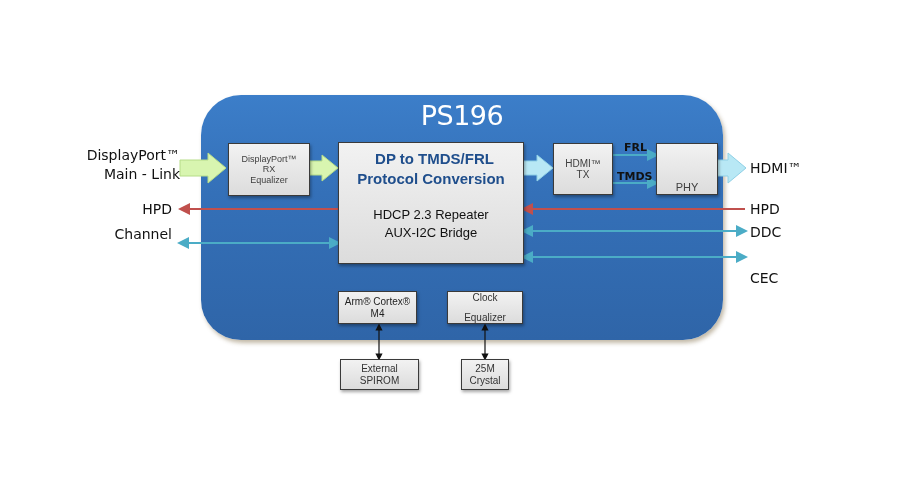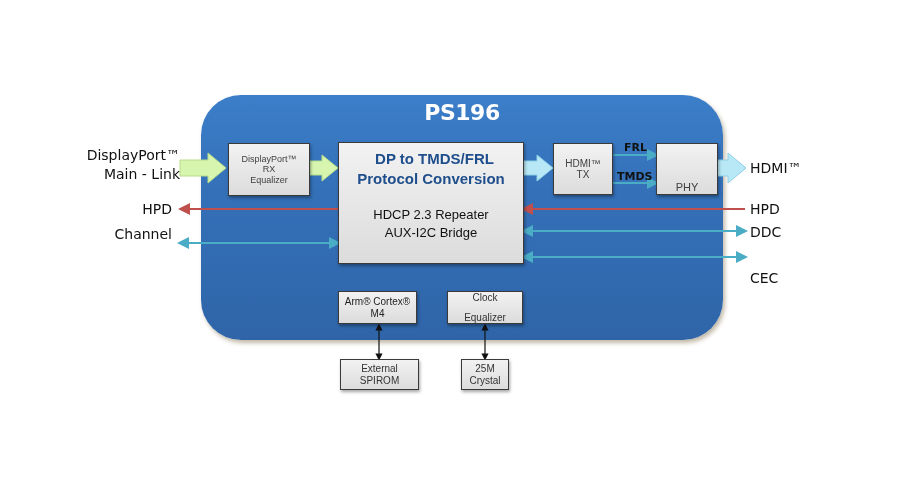--- a/index.html
+++ b/index.html
@@ -5,21 +5,21 @@
   html, body { margin: 0; padding: 0; background: #ffffff; }
   body { width: 900px; height: 484px; position: relative; overflow: hidden; font-family: "Liberation Sans", sans-serif; }
   .chip {
     position: absolute; left: 201px; top: 95px; width: 522px; height: 245px;
     border-radius: 40px;
     background: linear-gradient(180deg, #3c7ec9 0%, #3470b8 40%, #2f65a8 100%);
     box-shadow: 2px 3px 4px rgba(120,100,60,0.45);
   }
   .chip-title {
     position: absolute; left: 201px; top: 100px; width: 522px; text-align: center;
-    color: #ffffff; font-weight: bold; font-size: 22px; font-family: "DejaVu Sans", sans-serif;
+    color: #ffffff; font-weight: normal; font-size: 27px; font-family: "DejaVu Sans", sans-serif;
     letter-spacing: -0.5px;
   }
   .block {
     position: absolute; box-sizing: border-box;
     background: linear-gradient(180deg, #f2f2f2 0%, #dcdcdc 100%);
     border: 1px solid #3a3a3a;
     box-shadow: 1px 2px 3px rgba(0,0,0,0.35);
     display: flex; flex-direction: column; align-items: center; justify-content: center;
     text-align: center; color: #404040;
   }

